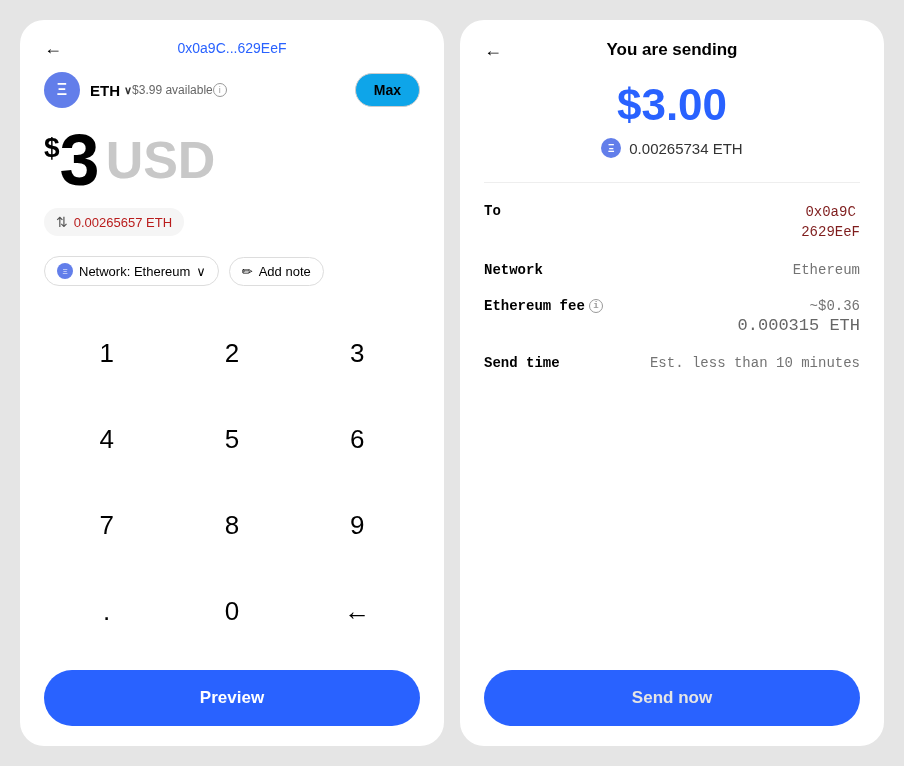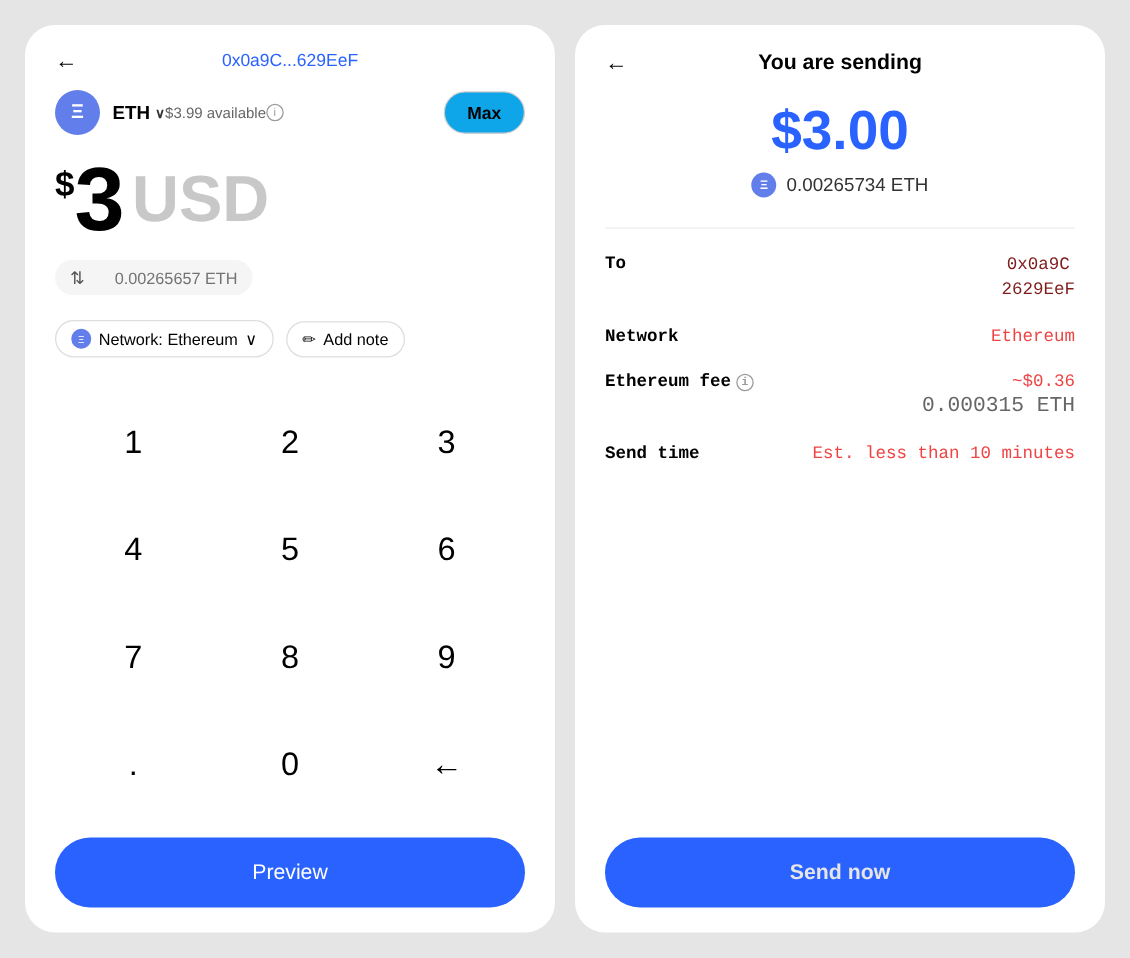--- a/index.html
+++ b/index.html
@@ -166,23 +166,22 @@
       color: #fff;
       font-size: 10px;
       font-weight: bold;
     }
     .swap-icon {
       font-size: 14px;
       color: #555;
     }
     .eth-value {
       font-size: 13px;
-      color: #737373;
+      color: #b91c1c;
       font-weight: 500;
-      margin-left: 18px;
     }
 
     .network-row {
       display: flex;
       align-items: center;
       gap: 10px;
       margin-bottom: 24px;
     }
     .network-badge {
       display: flex;
@@ -238,21 +237,21 @@
       padding: 14px 0;
     }
 
     .preview-btn {
       background: #2962FF;
       color: #fff;
       border: none;
       border-radius: 30px;
       padding: 18px;
       font-size: 17px;
-      font-weight: 400;
+      font-weight: 700;
       cursor: pointer;
       width: 100%;
     }
 
     
     .right-header {
       display: flex;
       align-items: center;
       justify-content: center;
       position: relative;
@@ -303,21 +302,21 @@
       margin-bottom: 20px;
       font-family: Liberation Mono, monospace;
     }
     .detail-label {
       font-size: 14px;
       font-weight: 700;
       color: #000;
     }
     .detail-value {
       font-size: 14px;
-      color: #ef4444;
+      color: #737373;
       text-align: right;
     }
     .detail-value-secondary {
       font-size: 17px;
       color: #666;
       text-align: right;
       margin-top: 2px;
     }
     .detail-label-with-icon {
       display: flex;

